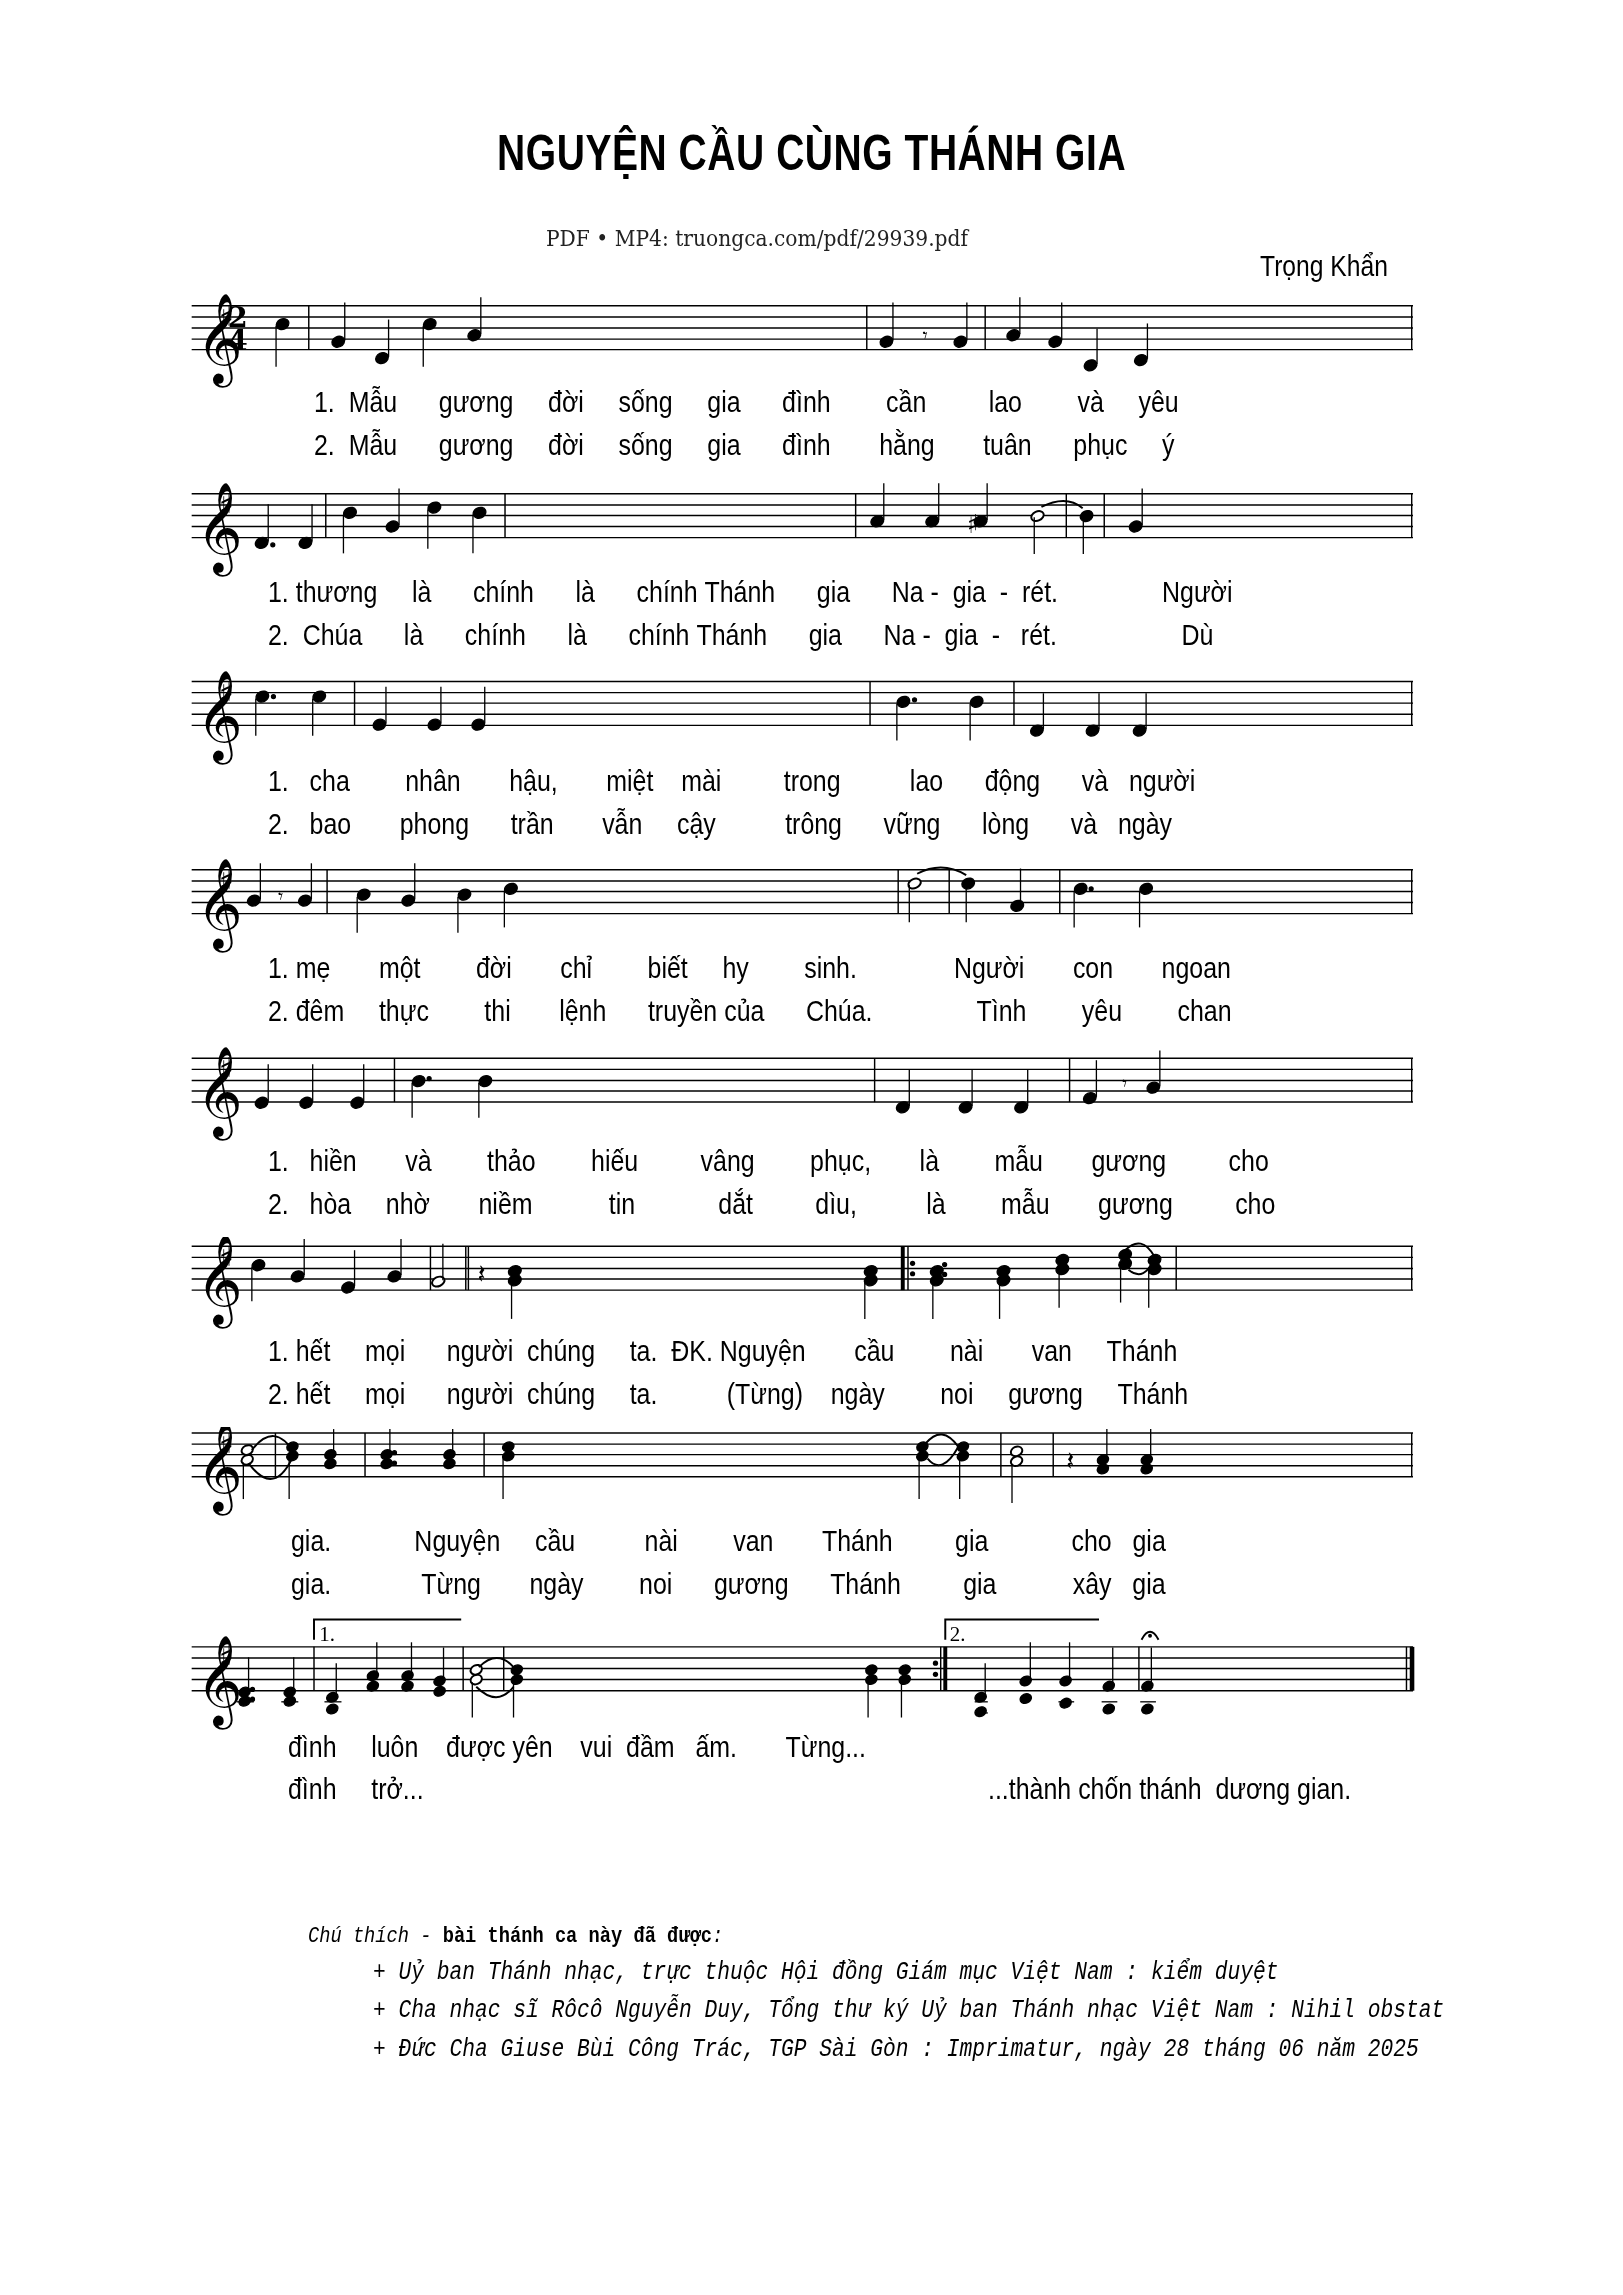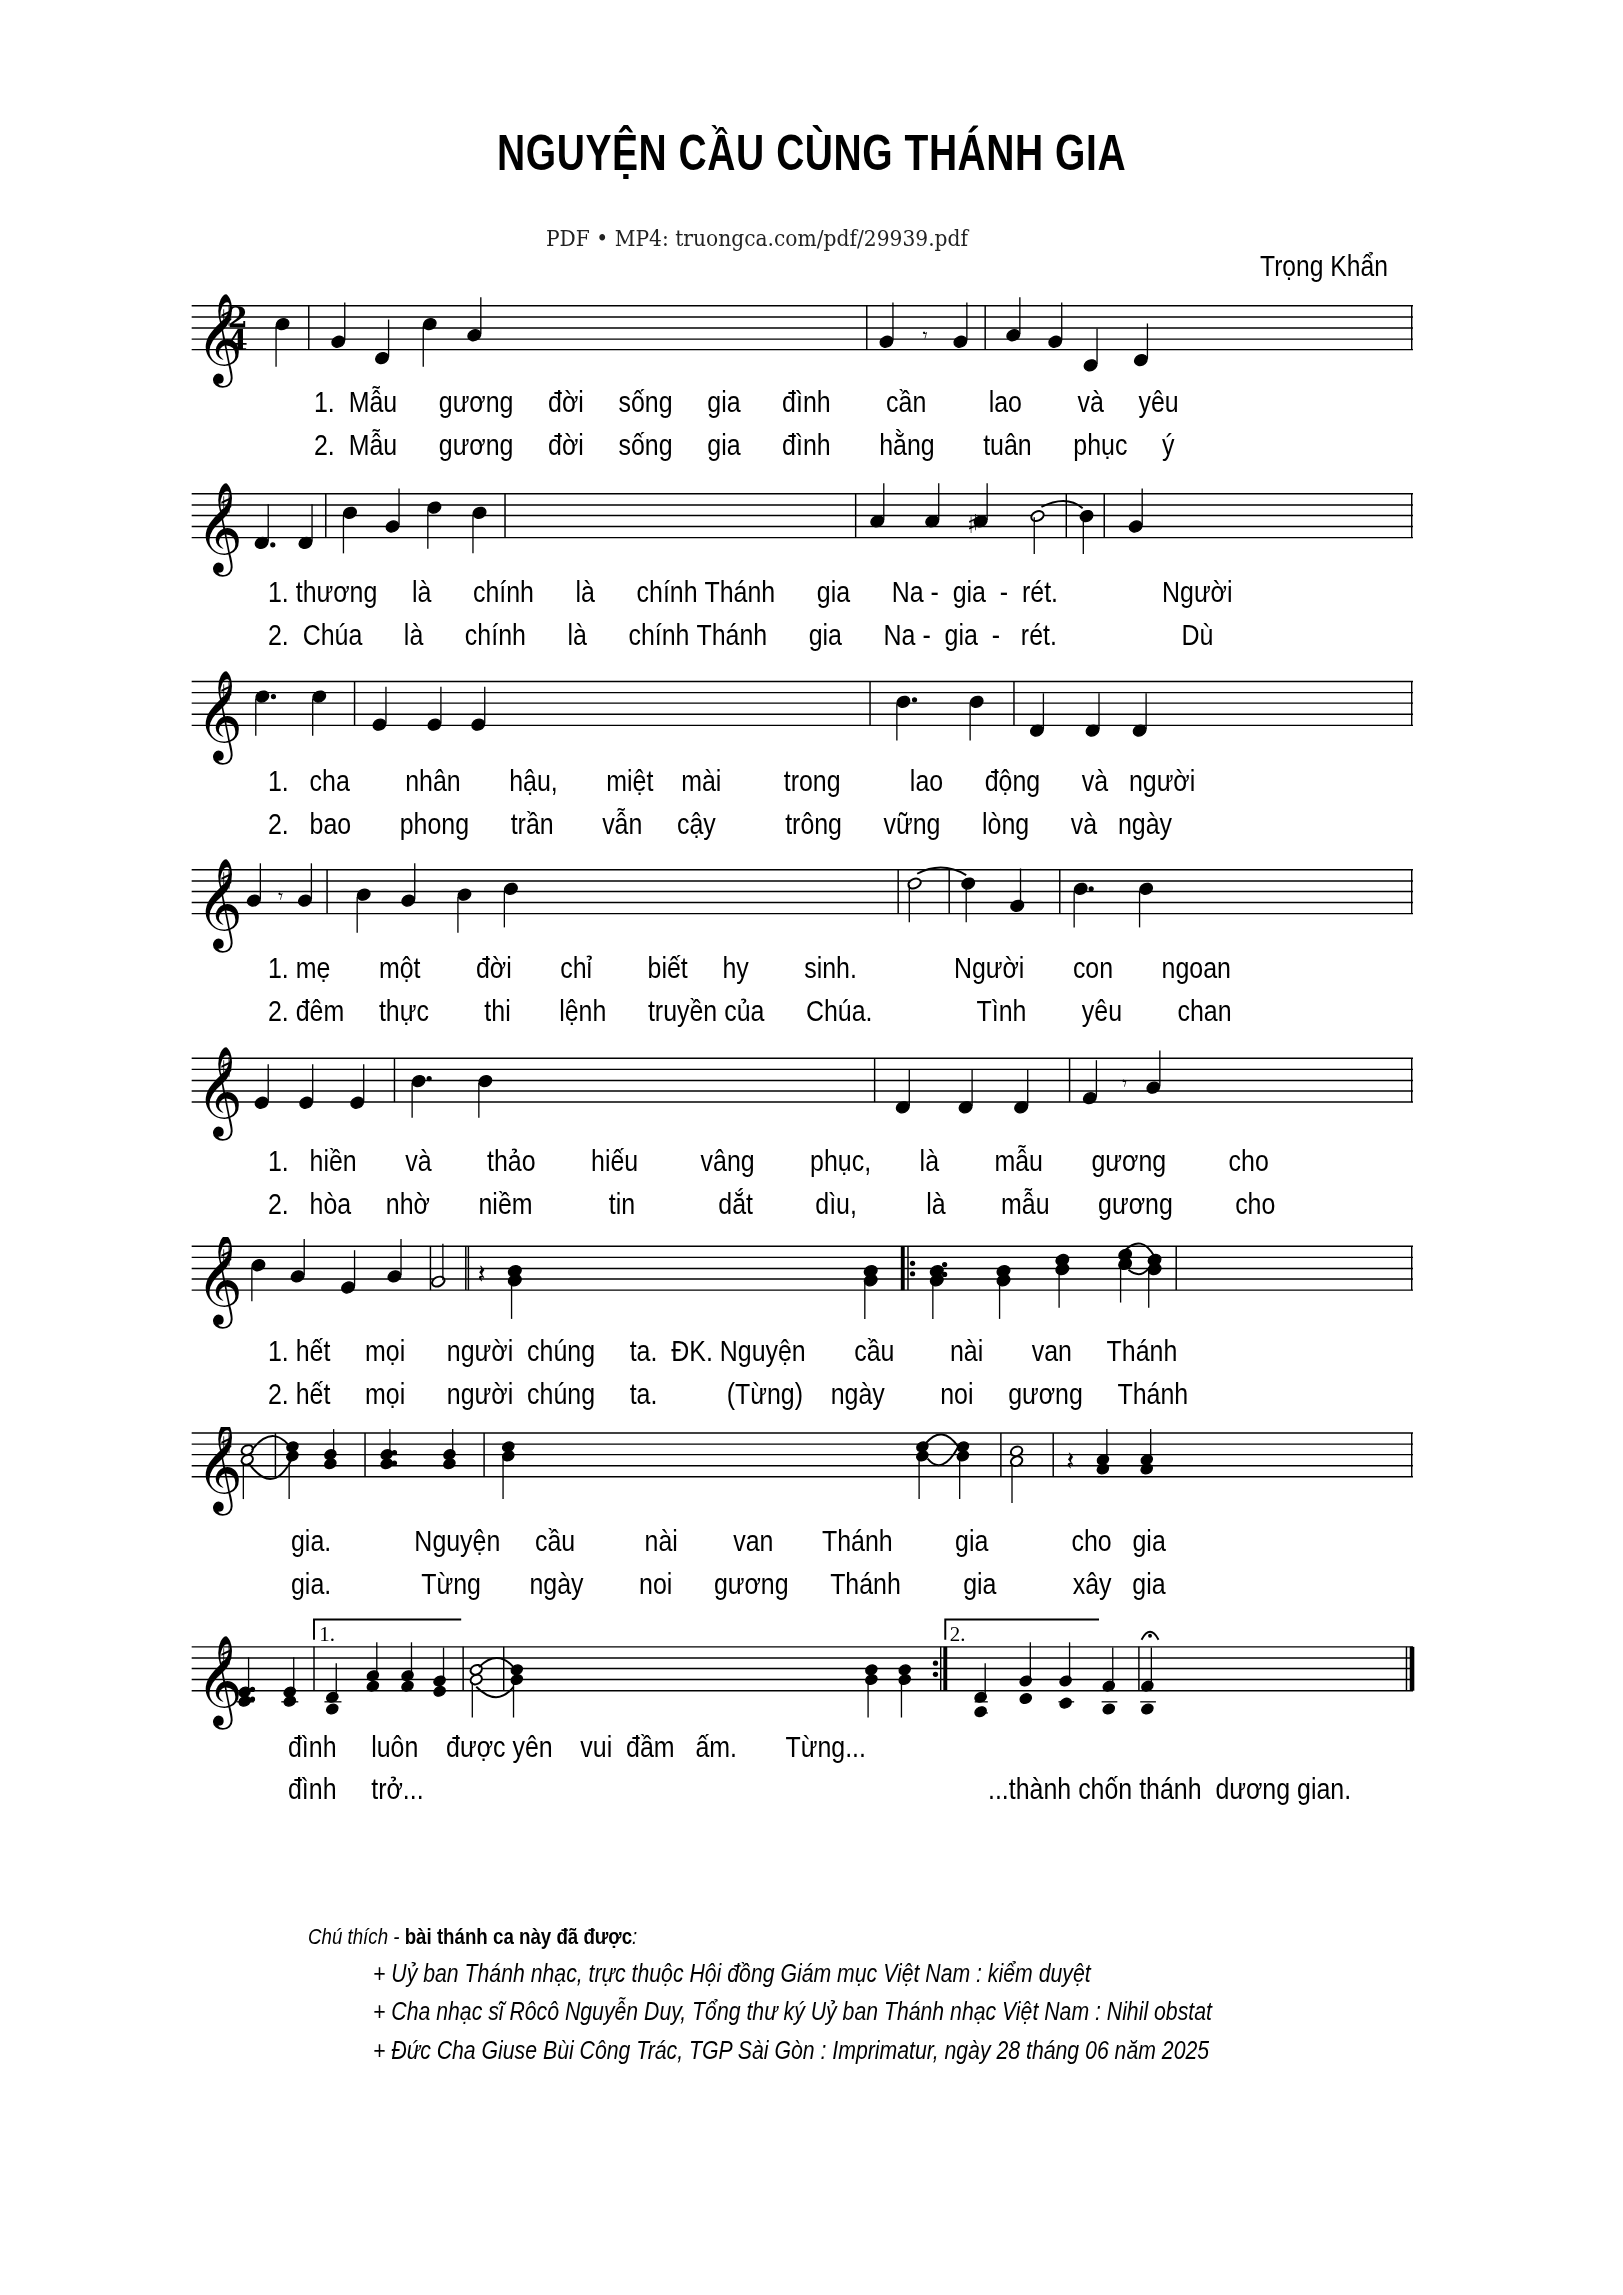--- a/index.html
+++ b/index.html
@@ -3,21 +3,21 @@
 <meta charset="utf-8">
 <style>
   html, body { margin:0; padding:0; background:#fff; }
   body { width:1623px; height:2295px; position:relative; overflow:hidden; color:#000; font-family:"Liberation Sans", sans-serif; }
   .title { position:absolute; left:0; width:1623px; top:124px; text-align:center; font-family:"Liberation Sans Narrow","Liberation Sans", sans-serif; font-weight:bold; font-size:50px; transform:scaleX(0.78); transform-origin:812px 0; letter-spacing:0.7px; }
   .source { position:absolute; left:546px; top:226px; font-family:"DejaVu Serif", serif; font-size:22px; color:#222; transform:scaleX(0.92); transform-origin:0 0; }
   .composer { position:absolute; left:1260px; top:250px; font-size:29px; transform:scaleX(0.85); transform-origin:0 0; }
   .system { position:absolute; left:0; width:1623px; }
   .system svg { position:absolute; left:0; top:0; }
   .lyric { position:absolute; font-size:29px; white-space:nowrap; transform:scaleX(0.86); transform-origin:0 0; }
-  .notes { position:absolute; left:308px; top:1924px; width:1178px; }
+  .notes { position:absolute; left:308px; top:1924px; width:1178px;font-family:Liberation Mono, monospace; }
   .notes .head { font-size:22px; font-style:italic; transform:scaleX(0.85); transform-origin:0 0; white-space:nowrap; }
   .notes .head b { font-style:normal; font-weight:bold; }
   .notes .line { font-size:25px; font-style:italic; margin-left:65px; margin-top:9.2px; transform:scaleX(0.85); transform-origin:0 0; white-space:nowrap; }
 </style>
 </head>
 <body>
 
 <div class="title">NGUYỆN CẦU CÙNG THÁNH GIA</div>
 <div class="source">PDF • MP4: truongca.com/pdf/29939.pdf</div>
 <div class="composer">Trọng Khẩn</div>

